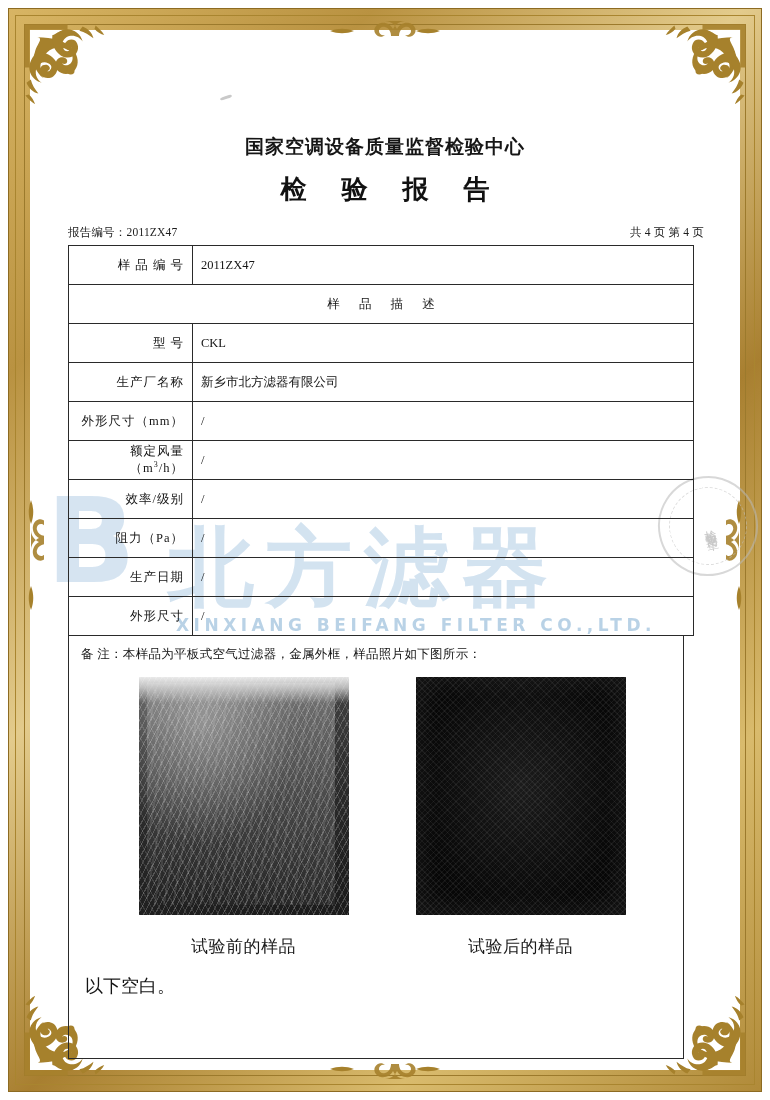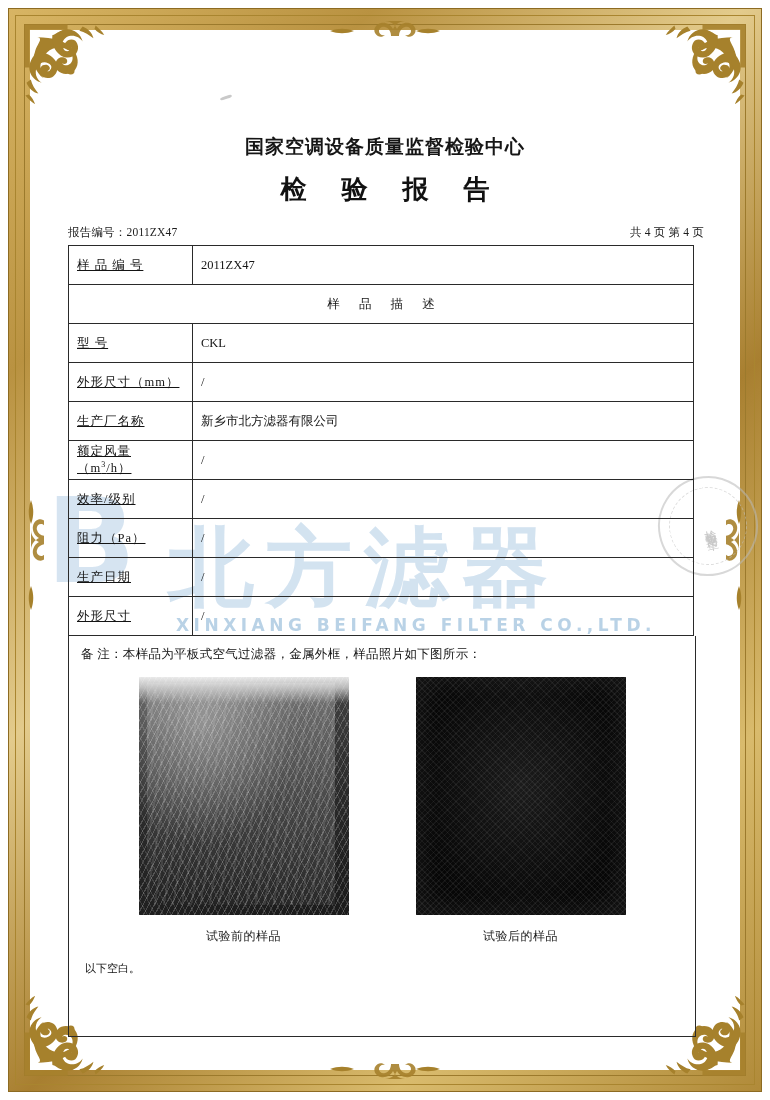--- a/index.html
+++ b/index.html
@@ -120,39 +120,38 @@
   .report-table td {
     border: 1px solid #2a2a2a;
     height: 38px;
     font-size: 12.5px;
     color: #141414;
     padding: 0 8px;
     background: transparent;
   }
   .cell-label {
     width: 124px;
-    text-align: left;
+    text-align: right;
     letter-spacing: 1px;
-    text-decoration: underline;
   }
   .cell-value {
     padding-left: 14px;
   }
   .cell-section {
     text-align: center;
     letter-spacing: 8px;
     font-size: 13px;
     text-indent: 8px;
   }
   .sup { font-size: 8px; vertical-align: super; }
 
   .note-cell {
     border: 1px solid #2a2a2a;
     border-top: none;
-    padding: 10px 12px 8px 12px;
+    padding: 10px 0 8px 12px;
     height: auto;
   }
   .note-line {
     font-size: 12.5px;
     color: #141414;
     letter-spacing: .3px;
   }
 
   .photos {
     display: flex;
@@ -195,30 +194,30 @@
       repeating-linear-gradient(45deg, rgba(255,255,255,0.055) 0 1px, rgba(0,0,0,0) 1px 4px),
       repeating-linear-gradient(-45deg, rgba(255,255,255,0.055) 0 1px, rgba(0,0,0,0) 1px 4px),
       radial-gradient(ellipse at 50% 45%, #1b1b1b 0%, #070707 70%);
   }
   .photo.after::after {
     content:"";
     position:absolute; inset:0;
     box-shadow: inset 0 0 22px 8px rgba(255,255,255,0.06);
   }
   .photo-caption {
-    margin-top: 13px;
-    font-size: 12px;
+    margin-top: 20px;
+    font-size: 17px;
     color: #1a1a1a;
     letter-spacing: .5px;
   }
 
   .tail-note {
     margin-top: 16px;
     padding-left: 4px;
-    font-size: 11px;
+    font-size: 18px;
     color: #141414;
   }
 
   
   .wm {
     position: absolute;
     pointer-events: none;
     user-select: none;
   }
   .wm-logo {
@@ -397,26 +396,26 @@
           <td class="cell-value">2011ZX47</td>
         </tr>
         <tr>
           <td class="cell-section" colspan="2">样 品 描 述</td>
         </tr>
         <tr>
           <td class="cell-label">型  号</td>
           <td class="cell-value">CKL</td>
         </tr>
         <tr>
-          <td class="cell-label">外形尺寸（mm）</td>
-          <td class="cell-value">/</td>
-        </tr>
-        <tr>
           <td class="cell-label">生产厂名称</td>
           <td class="cell-value">新乡市北方滤器有限公司</td>
+        </tr>
+        <tr>
+          <td class="cell-label">外形尺寸（mm）</td>
+          <td class="cell-value">/</td>
         </tr>
         <tr>
           <td class="cell-label">额定风量（m<span class="sup">3</span>/h）</td>
           <td class="cell-value">/</td>
         </tr>
         <tr>
           <td class="cell-label">效率/级别</td>
           <td class="cell-value">/</td>
         </tr>
         <tr>

